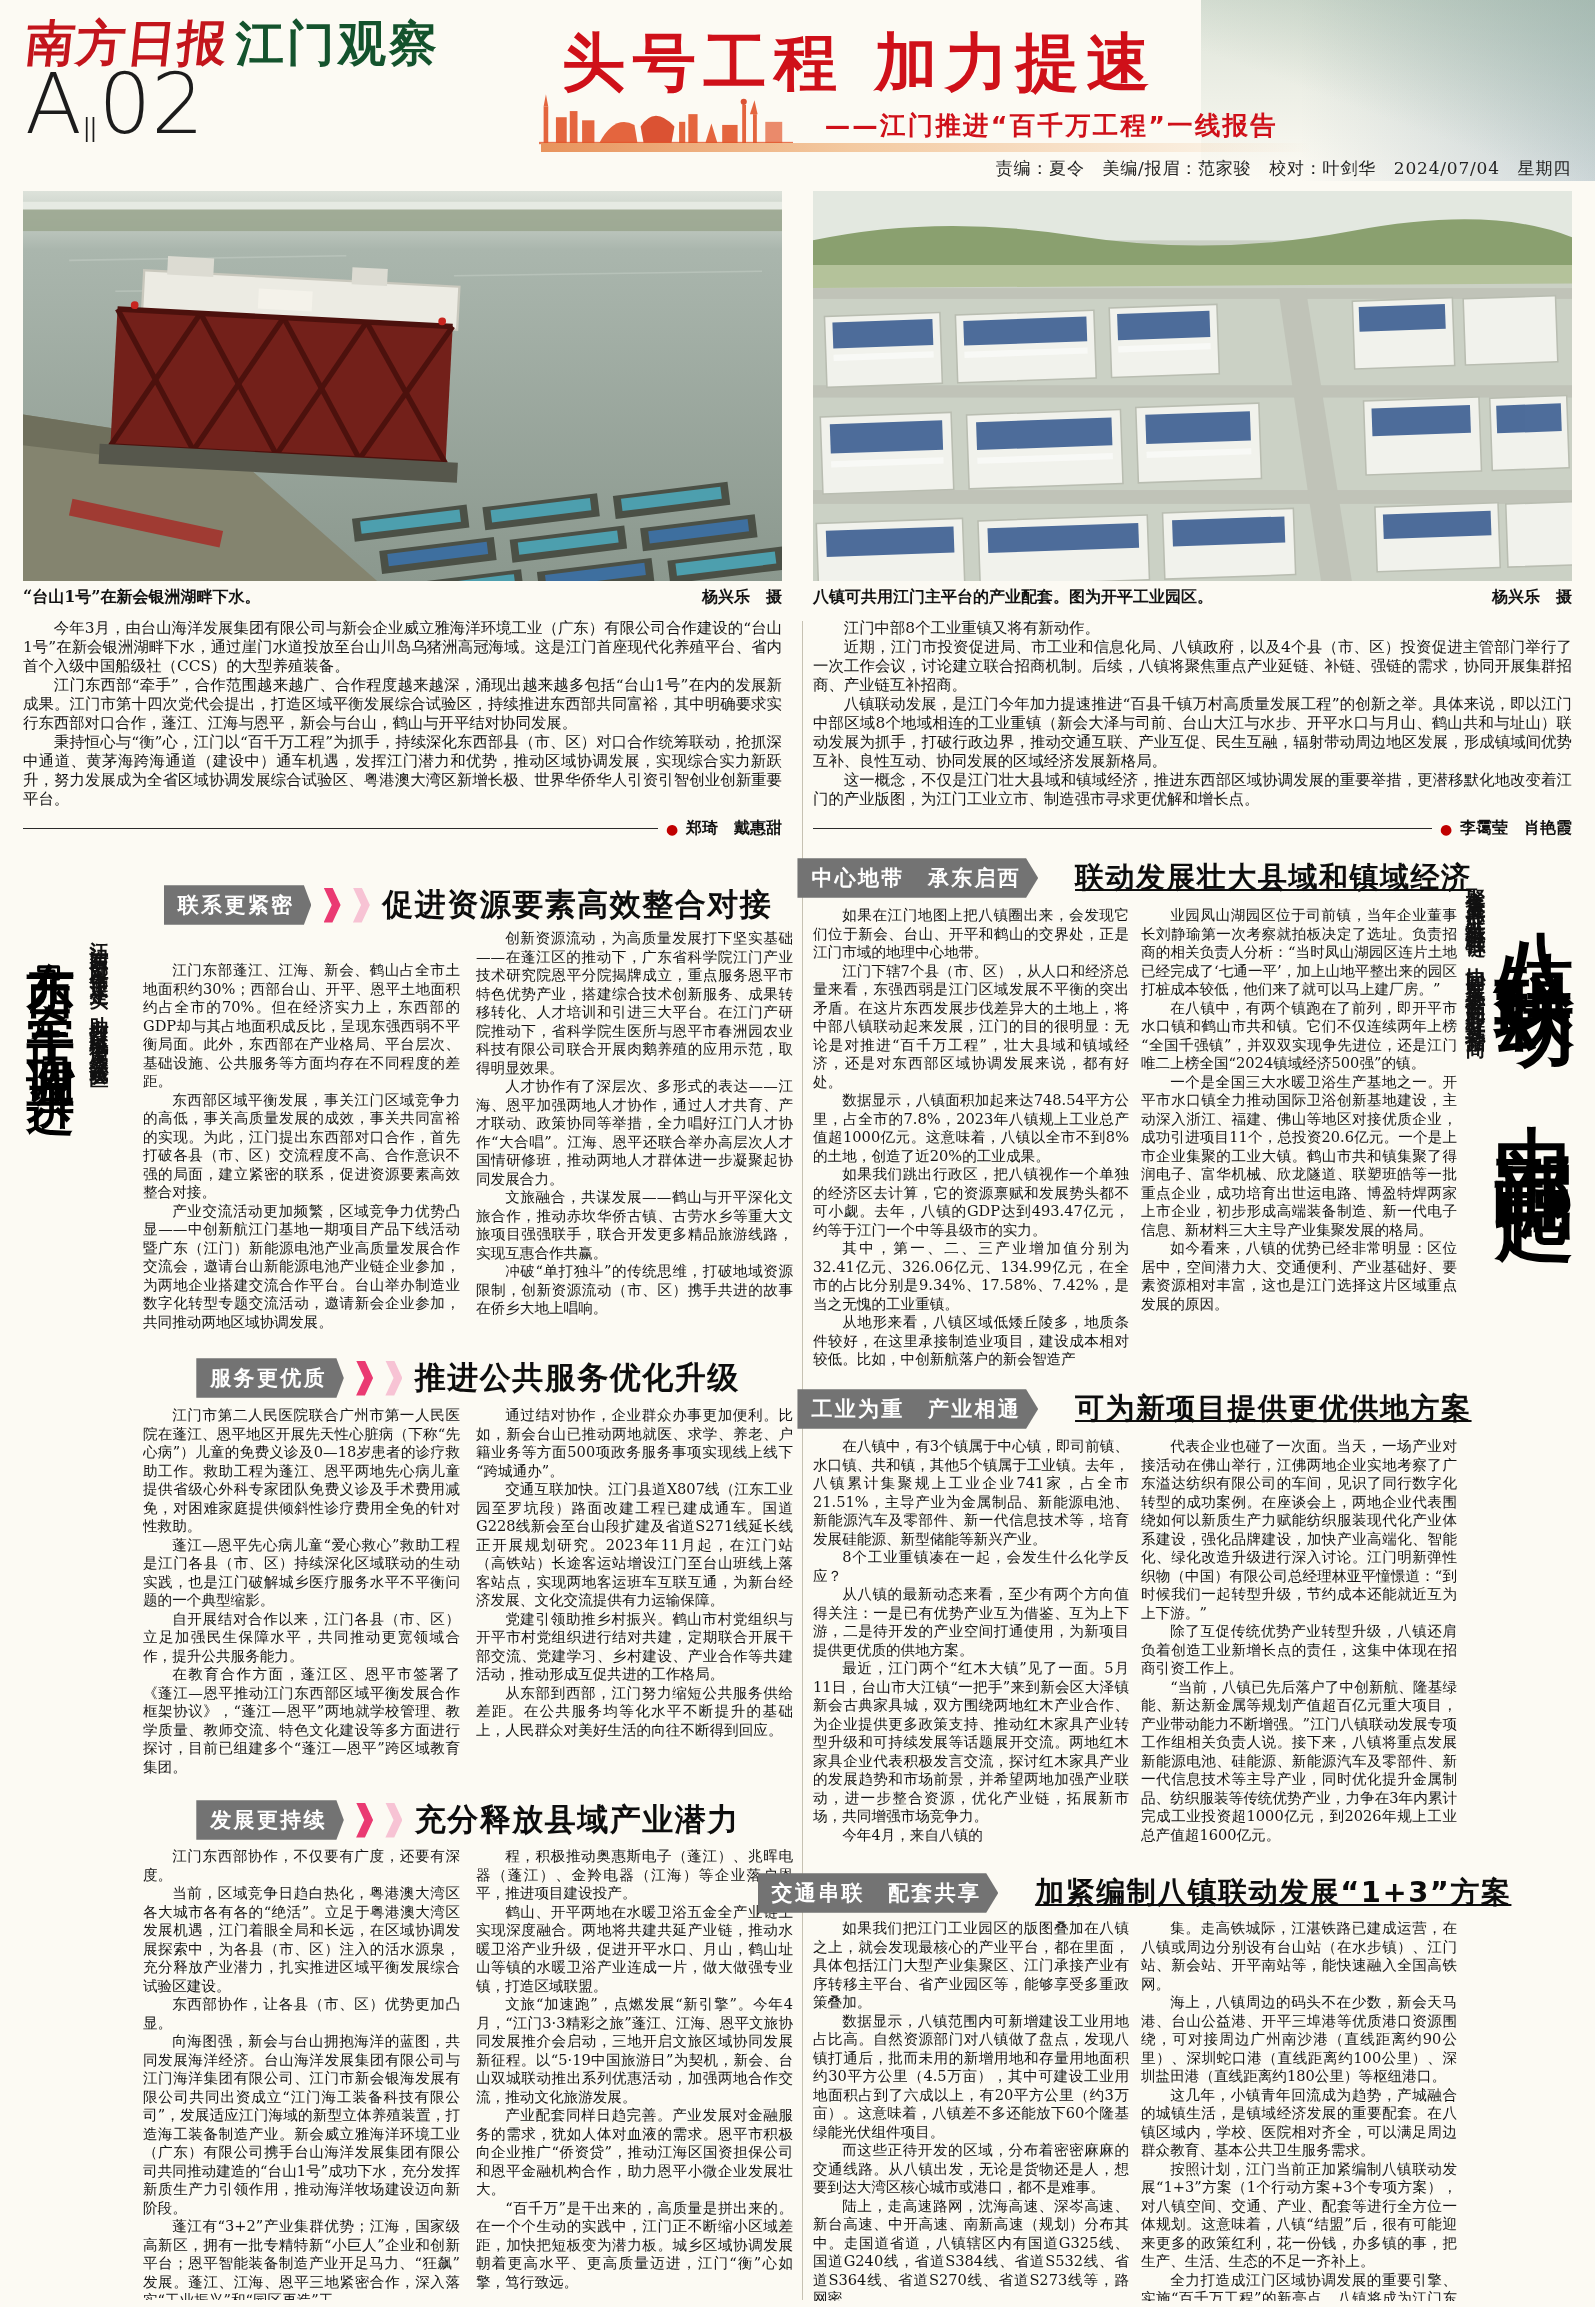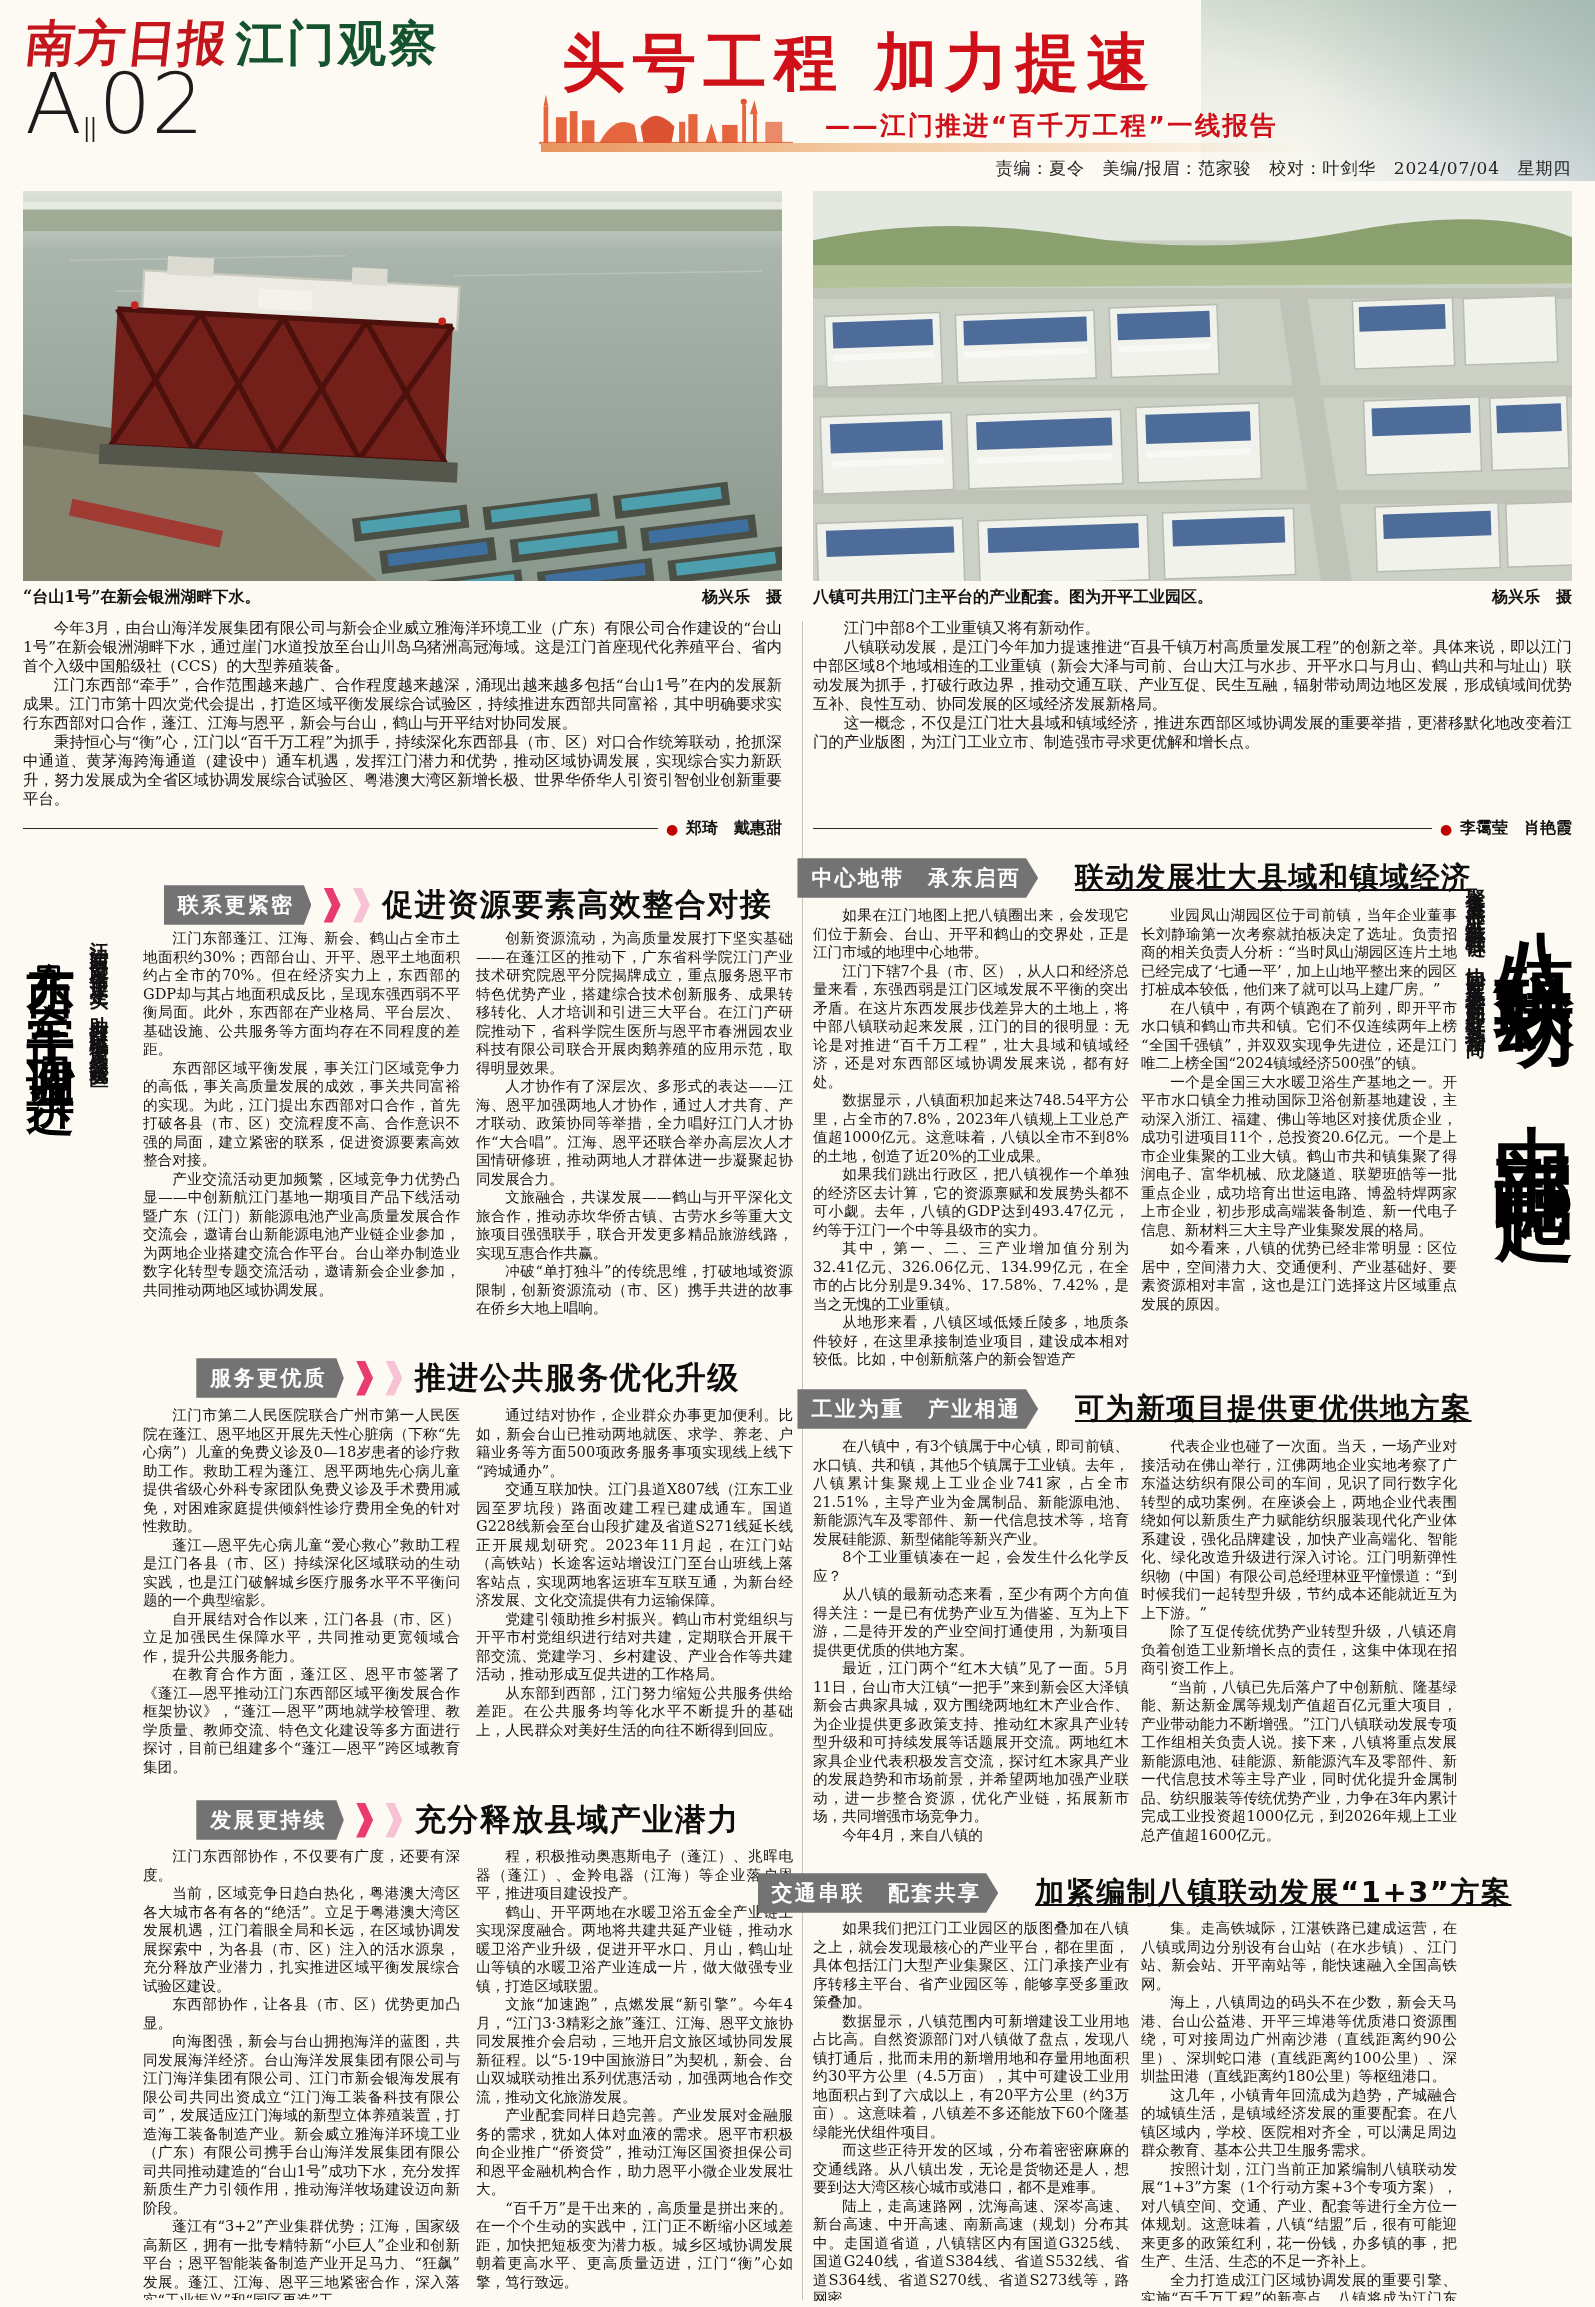--- a/index.html
+++ b/index.html
@@ -246,39 +246,40 @@
       <p>秉持恒心与“衡”心，江门以“百千万工程”为抓手，持续深化东西部县（市、区）对口合作统筹联动，抢抓深中通道、黄茅海跨海通道（建设中）通车机遇，发挥江门潜力和优势，推动区域协调发展，实现综合实力新跃升，努力发展成为全省区域协调发展综合试验区、粤港澳大湾区新增长极、世界华侨华人引资引智创业创新重要平台。</p>
     </div>
   <div class="abs byline" style="left:23px;top:818px;width:759px;">
     <span class="rule"></span>
     <span class="dot">●</span>
     <span>郑琦　戴惠甜</span>
   </div>
 
   <div class="abs intro" style="left:813px;top:619px;width:759px;height:197px;">
       <p>江门中部8个工业重镇又将有新动作。</p>
+      <p>近期，江门市投资促进局、市工业和信息化局、八镇政府，以及4个县（市、区）投资促进主管部门举行了一次工作会议，讨论建立联合招商机制。后续，八镇将聚焦重点产业延链、补链、强链的需求，协同开展集群招商、产业链互补招商。</p>
       <p>八镇联动发展，是江门今年加力提速推进“百县千镇万村高质量发展工程”的创新之举。具体来说，即以江门中部区域8个地域相连的工业重镇（新会大泽与司前、台山大江与水步、开平水口与月山、鹤山共和与址山）联动发展为抓手，打破行政边界，推动交通互联、产业互促、民生互融，辐射带动周边地区发展，形成镇域间优势互补、良性互动、协同发展的区域经济发展新格局。</p>
       <p>这一概念，不仅是江门壮大县域和镇域经济，推进东西部区域协调发展的重要举措，更潜移默化地改变着江门的产业版图，为江门工业立市、制造强市寻求更优解和增长点。</p>
     </div>
   <div class="abs byline" style="left:813px;top:818px;width:759px;">
     <span class="rule"></span>
     <span class="dot">●</span>
     <span>李霭莹　肖艳霞</span>
   </div>
 
   <div class="abs vtext vhead-big" style="left:21.6px;top:923px;height:770px;font-size:48px;letter-spacing:14px;line-height:60px;">东西『牵手』协调共进</div>
   <div class="abs vtext lr vhead-sub" style="left:86px;top:927px;height:365px;width:55px;font-size:19px;letter-spacing:3.9px;line-height:27px;">江门东西部对口合作走深走实，助力打造区域平衡发展综合试验区</div>
 
   <div class="abs sec-head" style="left:143px;top:884px;width:650px;">
     <span class="badge">联系更紧密</span>
     <span class="chev chev1"></span>
       <span class="chev chev2"></span>
     <span class="sec-title l">促进资源要素高效整合对接</span>
   </div>
-  <div class="abs body-col" style="left:143px;top:929px;width:317px;height:391px;">
+  <div class="abs body-col" style="left:143px;top:961px;width:317px;height:391px;">
       <p>江门东部蓬江、江海、新会、鹤山占全市土地面积约30%；西部台山、开平、恩平土地面积约占全市的70%。但在经济实力上，东西部的GDP却与其占地面积成反比，呈现东强西弱不平衡局面。此外，东西部在产业格局、平台层次、基础设施、公共服务等方面均存在不同程度的差距。</p>
       <p>东西部区域平衡发展，事关江门区域竞争力的高低，事关高质量发展的成效，事关共同富裕的实现。为此，江门提出东西部对口合作，首先打破各县（市、区）交流程度不高、合作意识不强的局面，建立紧密的联系，促进资源要素高效整合对接。</p>
       <p>产业交流活动更加频繁，区域竞争力优势凸显——中创新航江门基地一期项目产品下线活动暨广东（江门）新能源电池产业高质量发展合作交流会，邀请台山新能源电池产业链企业参加，为两地企业搭建交流合作平台。台山举办制造业数字化转型专题交流活动，邀请新会企业参加，共同推动两地区域协调发展。</p>
     </div>
   <div class="abs body-col" style="left:476px;top:929px;width:317px;height:391px;">
       <p>创新资源流动，为高质量发展打下坚实基础——在蓬江区的推动下，广东省科学院江门产业技术研究院恩平分院揭牌成立，重点服务恩平市特色优势产业，搭建综合技术创新服务、成果转移转化、人才培训和引进三大平台。在江门产研院推动下，省科学院生医所与恩平市春洲园农业科技有限公司联合开展肉鹅养殖的应用示范，取得明显效果。</p>
       <p>人才协作有了深层次、多形式的表达——江海、恩平加强两地人才协作，通过人才共育、产才联动、政策协同等举措，全力唱好江门人才协作“大合唱”。江海、恩平还联合举办高层次人才国情研修班，推动两地人才群体进一步凝聚起协同发展合力。</p>
       <p>文旅融合，共谋发展——鹤山与开平深化文旅合作，推动赤坎华侨古镇、古劳水乡等重大文旅项目强强联手，联合开发更多精品旅游线路，实现互惠合作共赢。</p>
       <p>冲破“单打独斗”的传统思维，打破地域资源限制，创新资源流动（市、区）携手共进的故事在侨乡大地上唱响。</p>
     </div>

